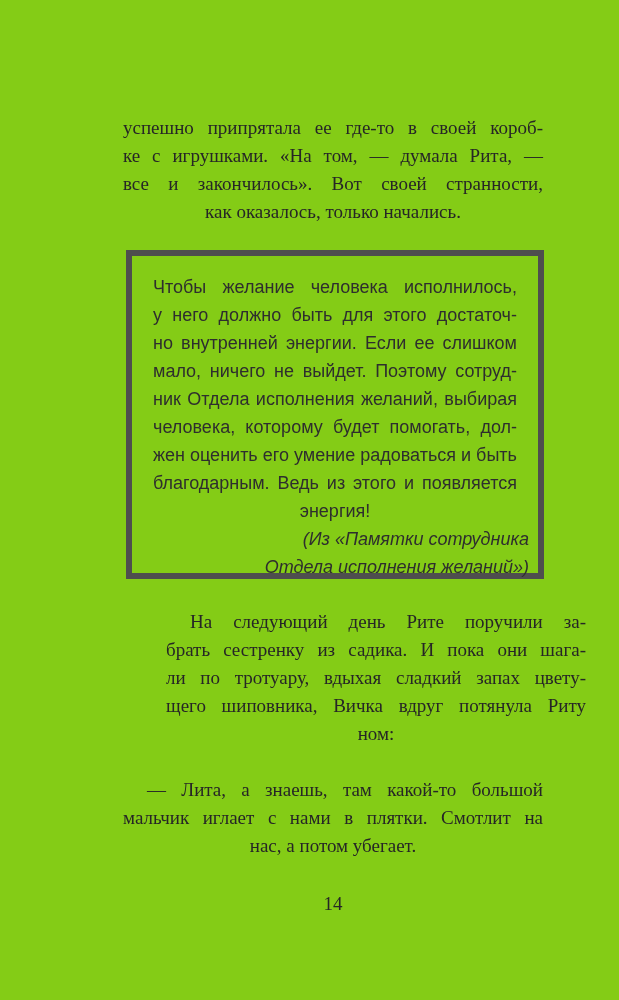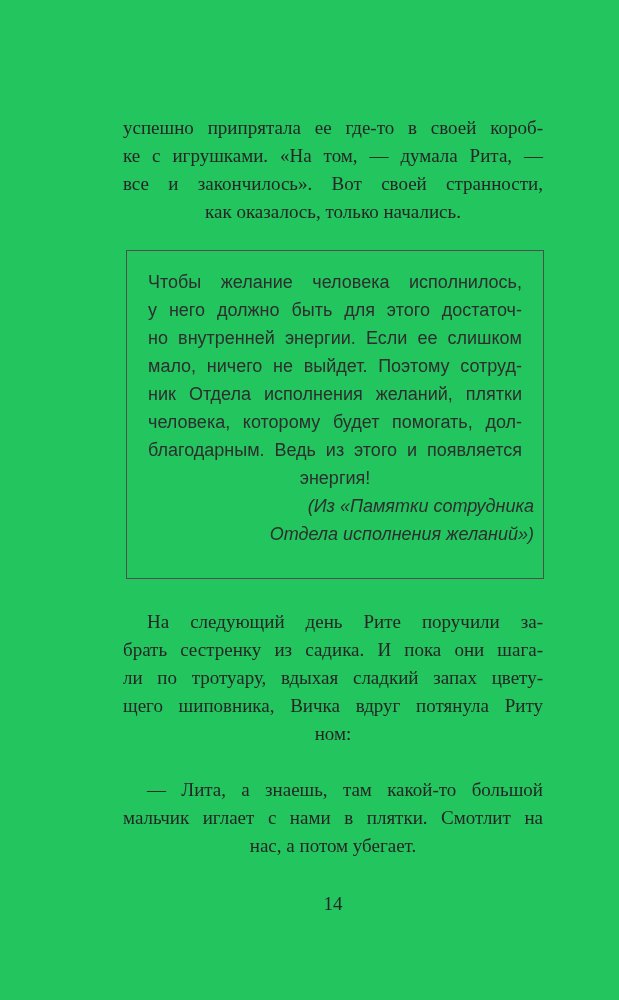--- a/index.html
+++ b/index.html
@@ -1,47 +1,47 @@
 <!DOCTYPE html>
 <html lang="ru"><head>
 <meta charset="utf-8">
 <style>
   html, body { margin: 0; padding: 0; background: #ffffff; }
   .page {
     position: relative;
     width: 619px;
     height: 1000px;
-    background: #22c55e;
+    background: #84cc16;
     overflow: hidden;
     font-kerning: normal;
   }
   .serif-text {
     position: absolute;
     left: 123px;
     width: 420px;
     font-family: "Liberation Serif", "DejaVu Serif", serif;
     font-size: 19px;
     line-height: 28px;
     color: #262626;
   }
   #paragraph-1 { top: 114px; }
-  #paragraph-2 { top: 608px; }
+  #paragraph-2 { top: 608px; margin-left: 43px; }
   #paragraph-3 { top: 776px; }
   #page-number {
     top: 890px;
     text-align: center;
   }
   #memo-box {
     position: absolute;
     left: 126px;
     top: 250px;
     width: 418px;
     height: 329px;
     box-sizing: border-box;
-    border: 1px solid #4d7c0f;
+    border: 6px solid #4d7c0f;
     padding: 17px 21px 0 21px;
     font-family: "Liberation Sans", "DejaVu Sans", sans-serif;
     font-size: 18px;
     line-height: 28px;
     color: #2e2e2e;
   }
   #memo-attribution {
     font-style: italic;
     margin-right: -12px;
   }
@@ -62,22 +62,23 @@
       <div class="line just">все и закончилось». Вот своей странности,</div>
       <div class="line last-left">как оказалось, только начались.</div>
     </div>
 
   <div id="memo-box" style="border-color: rgb(78, 78, 78); color: rgb(46, 46, 46);">
     <div id="memo-text">
         <div class="line just">Чтобы желание человека исполнилось,</div>
         <div class="line just">у него должно быть для этого достаточ-</div>
         <div class="line just">но внутренней энергии. Если ее слишком</div>
         <div class="line just">мало, ничего не выйдет. Поэтому сотруд-</div>
-        <div class="line just">ник Отдела исполнения желаний, плятки</div>
+        <div class="line just">ник Отдела исполнения желаний, выбирая</div>
         <div class="line just">человека, которому будет помогать, дол-</div>
+        <div class="line just">жен оценить его умение радоваться и быть</div>
         <div class="line just">благодарным. Ведь из этого и появляется</div>
         <div class="line last-left">энергия!</div>
       </div>
     <div id="memo-attribution">
         <div class="line last-right">(Из «Памятки сотрудника</div>
         <div class="line last-right">Отдела исполнения желаний»)</div>
       </div>
   </div>
 
   <div id="paragraph-2" class="serif-text" style="color: rgb(38, 38, 38);">

